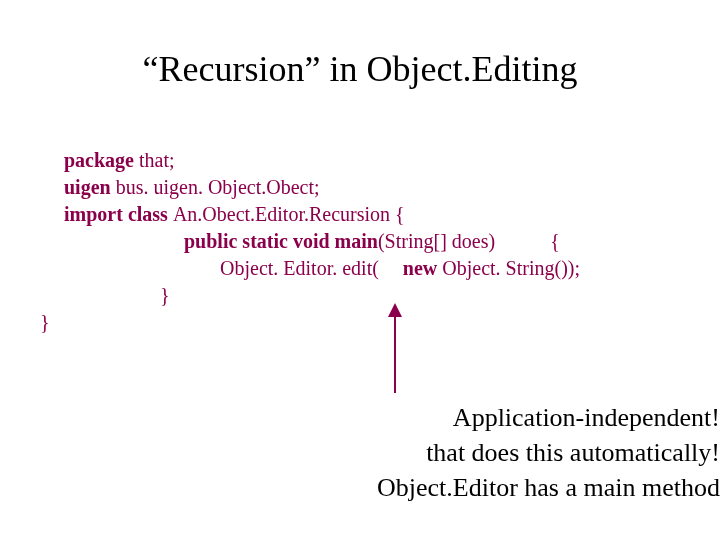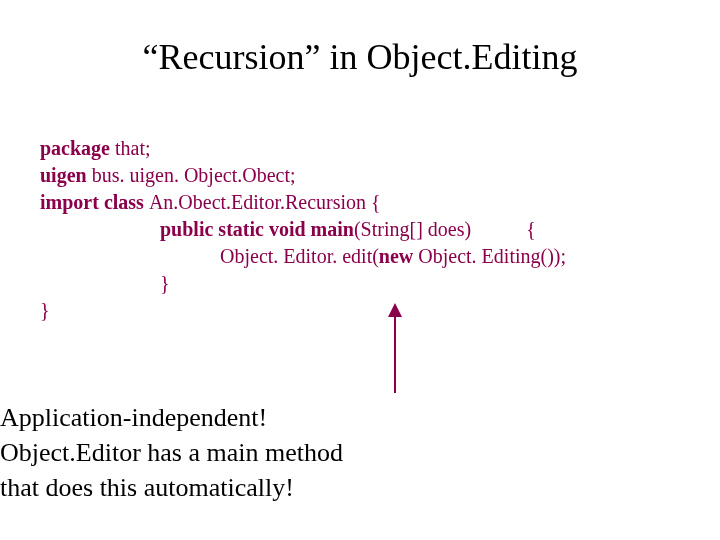--- a/index.html
+++ b/index.html
@@ -14,69 +14,69 @@
   .slide {
     position: relative;
     width: 720px;
     height: 540px;
     box-sizing: border-box;
     padding: 30px 40px 20px 40px;
   }
   .title {
     font-size: 36px;
     text-align: center;
-    margin: 6px 0 30px 0;
+    margin: 18px 0 30px 0;
     font-weight: normal;
   }
   .code {
     font-size: 20px;
     line-height: 1.35;
     white-space: pre;
     color: #8b004b;
   }
-  .code .kw { font-weight: bold; }
+  .code .kw { font-weight: bold; margin-left: 24px; }
   .code .indent1 { padding-left: 120px; display: inline-block; }
   .code .indent2 { padding-left: 180px; display: inline-block; }
   .arrow {
     position: absolute;
     left: 385px;
     top: 303px;
     width: 20px;
     height: 90px;
     pointer-events: none;
   }
   .caption {
     position: absolute;
     left: 0; right: 0;
     top: 400px;
-    text-align: left;
+    text-align: right;
     font-size: 26px;
     line-height: 1.35;
   }
 </style>
 </head>
 <body>
 
 <div class="slide">
 
   <h1 class="title">“Recursion” in Object.Editing</h1>
 
   <div class="code">
 <span><span class="kw">package </span><span>that;</span></span>
 <span><span class="kw">uigen </span><span>bus. uigen. Object.Obect;</span></span>
 <span><span class="kw">import class </span><span>An.Obect.Editor.Recursion {</span></span>
 <span class="indent1"><span class="kw">public static void main</span><span>(String[] does)</span>           <span>{</span></span>
-<span class="indent2"><span>Object. Editor. edit(</span><span class="kw">new </span><span>Object. Editing());</span></span>
+<span class="indent2"><span>Object. Editor. edit(</span><span class="kw">new </span><span>Object. String());</span></span>
 <span class="indent1">}</span>
 <span>}</span></div>
 
   <svg class="arrow" viewBox="0 0 20 90">
     <line x1="10" y1="10" x2="10" y2="90" stroke-width="2" stroke="#8b004b"></line>
     <polygon points="10,0 3,14 17,14" fill="#8b004b"></polygon>
   </svg>
 
   <div class="caption">
     <div>Application-independent!</div>
+    <div>that does this automatically!</div>
     <div>Object.Editor has a  main method</div>
-    <div>that does this automatically!</div>
   </div>
 
 </div>
 
 </body></html>

